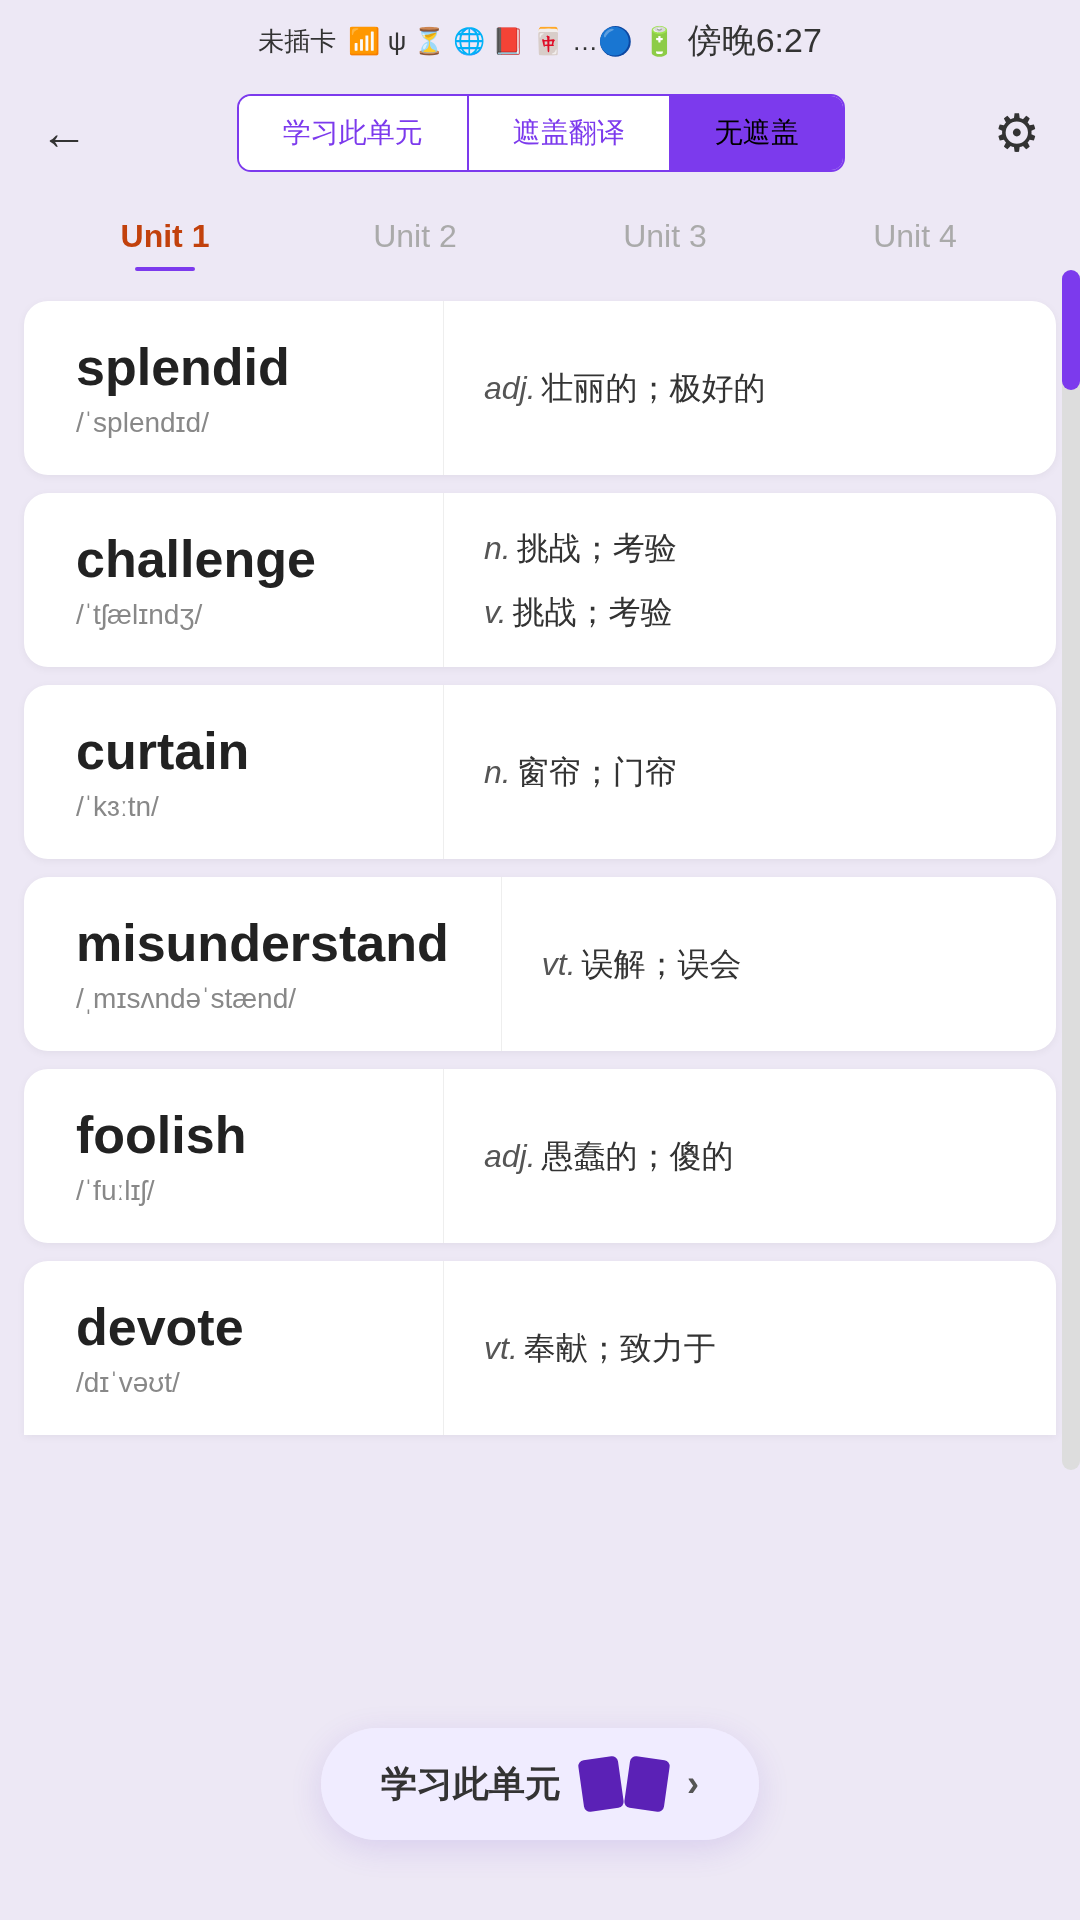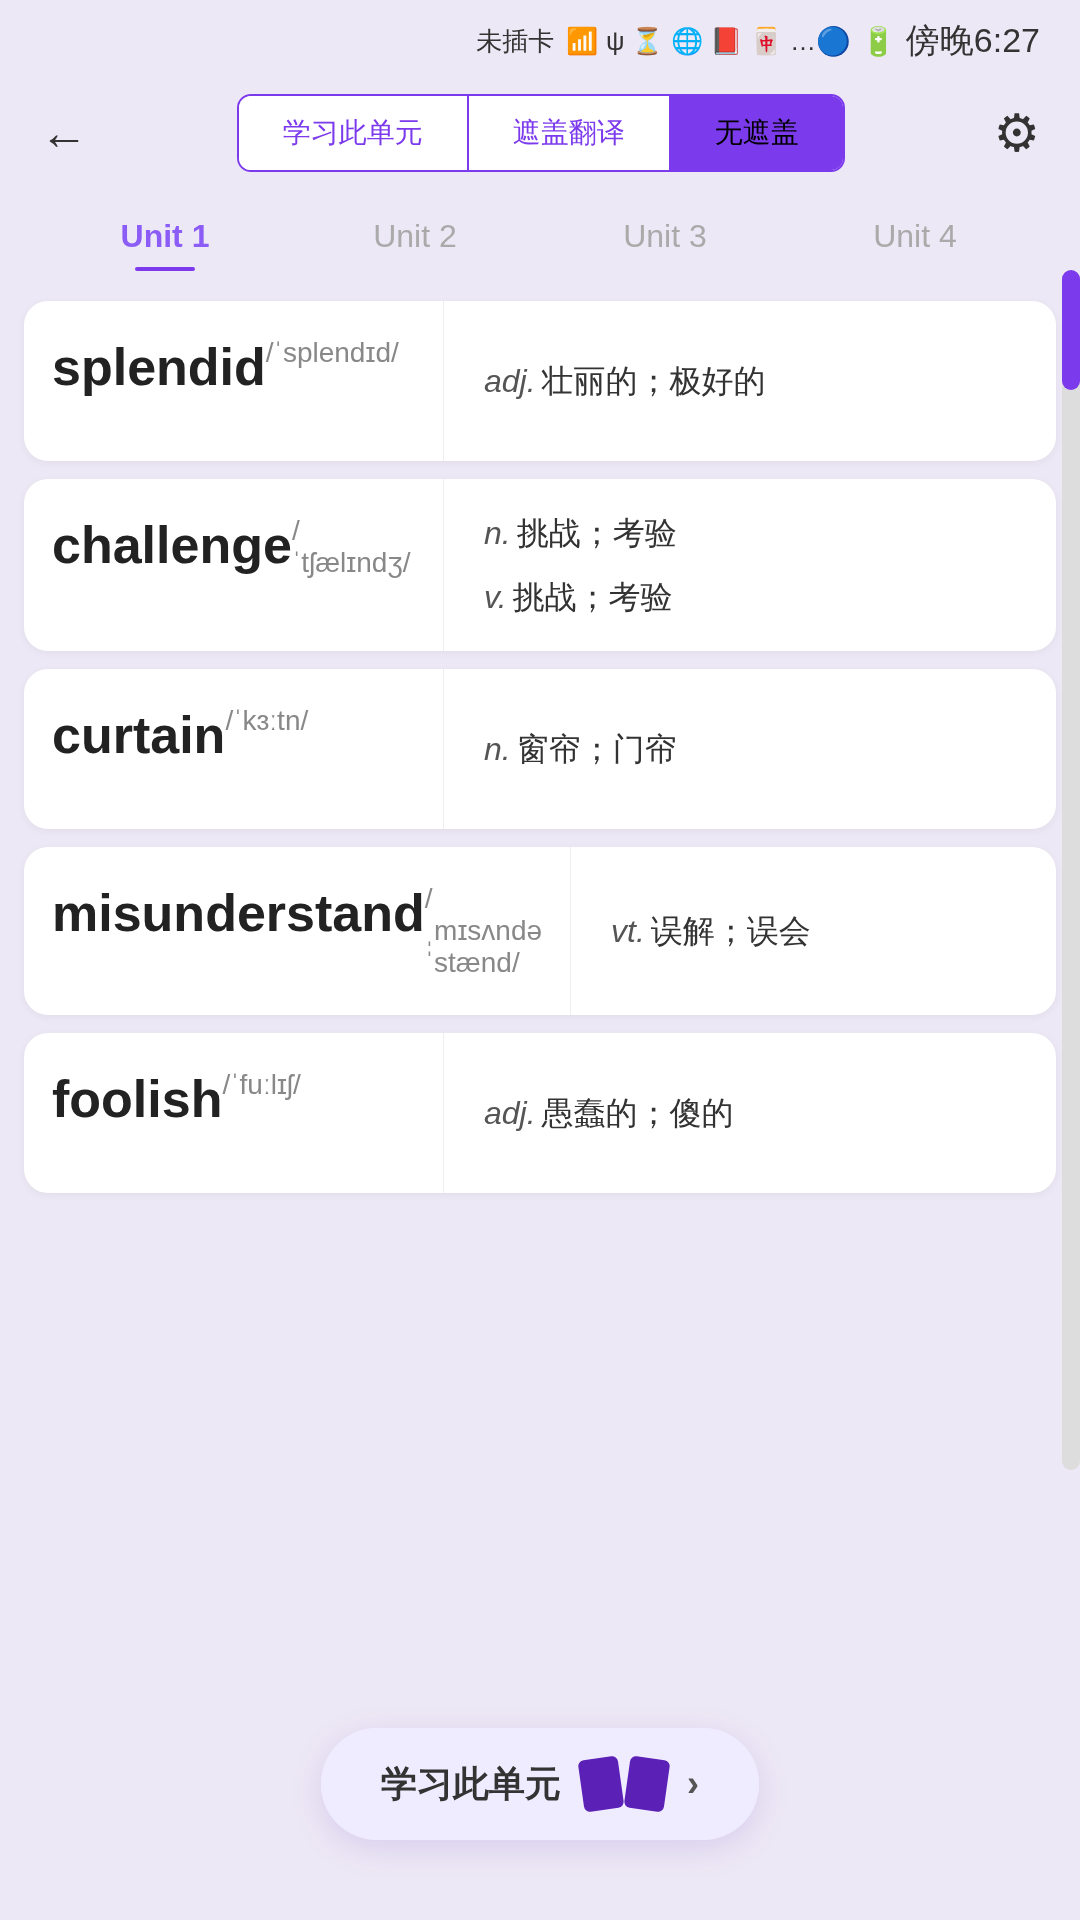--- a/index.html
+++ b/index.html
@@ -10,21 +10,21 @@
       min-height: 1920px;
       background: #ede8f5;
       font-family: -apple-system, 'PingFang SC', 'Microsoft YaHei', sans-serif;
       position: relative;
       overflow-x: hidden;
     }
 
     
     .status-bar {
       display: flex;
-      justify-content: flex-end;
+      justify-content: center;
       align-items: center;
       padding: 18px 40px 10px;
       background: #ede8f5;
     }
     .status-left { font-size: 26px; color: #333; display: flex; align-items: center; gap: 12px; }
     .status-right { font-size: 28px; color: #333; display: flex; align-items: center; gap: 10px; }
     .status-time { font-size: 34px; font-weight: 500; }
 
     
     .top-bar {
@@ -83,21 +83,21 @@
       flex: 1;
       text-align: center;
       font-size: 32px;
       padding: 16px 0;
       cursor: pointer;
       color: #aaa;
       font-weight: 400;
       position: relative;
     }
     .unit-tab.active {
-      color: #8b5cf6;
+      color: #c2410c;
       font-weight: 600;
     }
     .unit-tab.active::after {
       content: '';
       position: absolute;
       bottom: 0;
       left: 50%;
       transform: translateX(-50%);
       width: 60px;
       height: 4px;
@@ -134,25 +134,25 @@
       display: flex;
       background: white;
       border-radius: 24px;
       overflow: hidden;
       min-height: 160px;
       box-shadow: 0 2px 8px rgba(0,0,0,0.05);
     }
 
     .word-left {
       flex: 0 0 420px;
-      padding: 36px 28px;
+      padding: 36px 52px;
       border-right: 1.5px solid #eee;
       display: flex;
-      flex-direction: row;
-      justify-content: flex-start;
+      flex-direction: column;
+      justify-content: center;
     }
 
     .word-text {
       font-size: 52px;
       font-weight: 700;
       color: #222;
       margin-bottom: 10px;
     }
 
     .word-phonetic {
@@ -336,20 +336,31 @@
       <div class="word-text">foolish</div>
       <div class="word-phonetic">/ˈfuːlɪʃ/</div>
     </div>
     <div class="word-right">
       <div class="word-def">
         <span class="pos">adj.</span><span>愚蠢的；傻的</span>
       </div>
     </div>
   </div>
 
+  <div class="word-card-partial">
+    <div class="word-left">
+      <div class="word-text">devote</div>
+      <div class="word-phonetic">/dɪˈvəʊt/</div>
+    </div>
+    <div class="word-right">
+      <div class="word-def">
+        <span class="pos">vt.</span><span>奉献；致力于</span>
+      </div>
+    </div>
+  </div>
 
 </div>
 
 <div class="study-btn-container">
   <button class="study-btn">
     <span>学习此单元</span>
     <div class="study-icon">
       <div class="study-icon-card"></div>
       <div class="study-icon-card"></div>
     </div>

